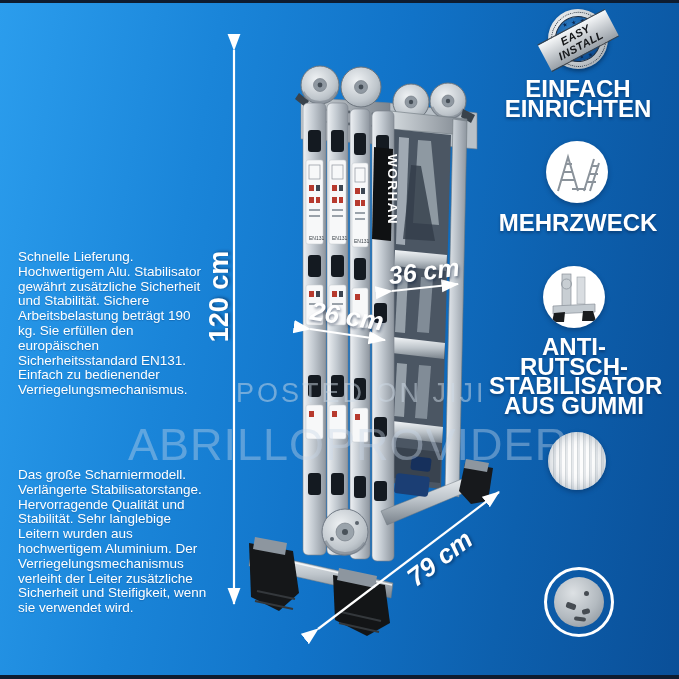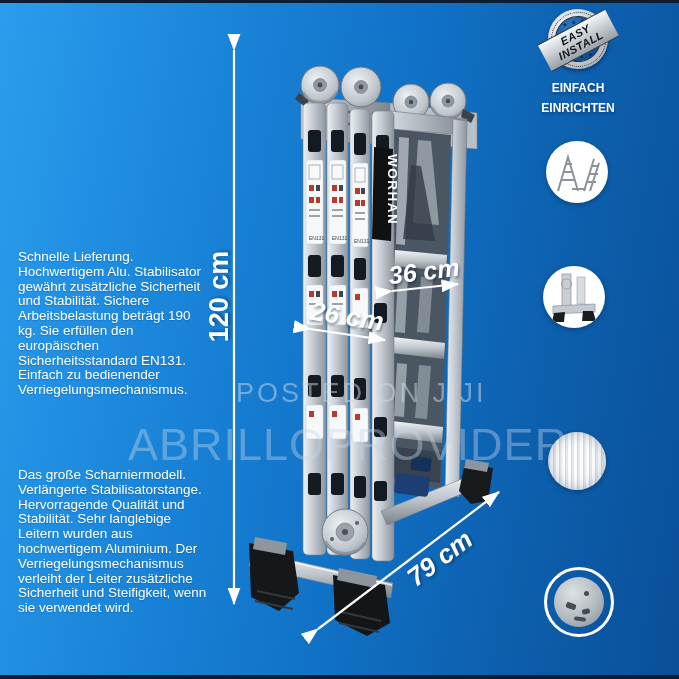--- a/index.html
+++ b/index.html
@@ -25,21 +25,21 @@
   .dim.d36{left:374px;top:257px;width:100px;font-size:25px;transform:rotate(-7deg);}
   .dim.b79{left:385px;top:543px;width:110px;font-size:26px;transform:rotate(-37deg);}
 
   
   .wm{position:absolute;pointer-events:none;}
   .wm.posted{left:236px;top:378px;font-size:27px;letter-spacing:3px;color:rgba(205,218,230,.50);}
   .wm.provider{left:128px;top:419px;font-size:45px;letter-spacing:1px;color:rgba(200,215,232,.40);}
 
   
   .flabel{position:absolute;color:#fff;font-weight:bold;text-align:center;white-space:pre-line;
-    font-size:12px;line-height:19.5px;text-shadow:0 2px 3px rgba(0,20,50,.4);}
+    font-size:24px;line-height:19.5px;text-shadow:0 2px 3px rgba(0,20,50,.4);}
   .circle-icon{position:absolute;border-radius:50%;background:#fff;
     box-shadow:0 2px 5px rgba(0,20,50,.35);overflow:hidden;
     display:flex;align-items:center;justify-content:center;}
   .circle-icon.ribbed{background:repeating-linear-gradient(90deg,#e6e9ec 0 2px,#fdfdfd 2px 5px,#d3d8db 5px 6px);}
   .circle-icon.ribbed::after{content:"";position:absolute;inset:0;border-radius:50%;
     box-shadow:inset 0 0 14px rgba(90,110,130,.45);}
   .hinge-outer{position:absolute;border-radius:50%;border:3px solid #fff;
     display:flex;align-items:center;justify-content:center;}
   .hinge-disc{width:50px;height:50px;border-radius:50%;
     background:radial-gradient(circle at 38% 32%,#dde1e4,#b3bac0 55%,#8d959d 90%);position:relative;}
@@ -323,31 +323,35 @@
 
   <div class="circle-icon" style="left:546px;top:141px;width:62px;height:62px;">
     <svg width="46" height="42" viewBox="0 0 46 42" stroke="#8b939b" stroke-width="2" fill="none">
       <path d="M4,40 L14,6 L24,40"></path>
       <path d="M8,29 h12 M10,21 h9 M12,13 h6"></path>
       <path d="M30,40 L40,8 M36,40 L45,12"></path>
       <path d="M33,31 h9 M35,23 h9 M37,15 h8"></path>
       <path d="M18,38 h14"></path>
     </svg>
   </div>
+  <div class="flabel" style="left:497px;top:213px;width:162px;">MEHRZWECK</div>
 
   <div class="circle-icon" style="left:543px;top:266px;width:62px;height:62px;">
     <svg width="48" height="50" viewBox="0 0 48 50">
       <rect x="12" y="2" width="9" height="33" fill="#c8ced3" stroke="#8a9199" stroke-width=".7"></rect>
       <rect x="27" y="5" width="8" height="27" fill="#d9dde1" stroke="#9aa1a8" stroke-width=".6"></rect>
       <circle cx="16.5" cy="12" r="5" fill="none" stroke="#9aa1a8"></circle>
       <polygon points="3,34 45,32 45,40 3,42" fill="#c3cad0" stroke="#8a9199" stroke-width=".7"></polygon>
       <polygon points="4,41 15,40 14,50 2,50" fill="#1a1c1e"></polygon>
       <polygon points="33,39 43,39 46,49 32,49" fill="#1a1c1e"></polygon>
     </svg>
   </div>
+  <div class="flabel" style="left:489px;top:337px;width:170px;">ANTI-RUTSCH-
+STABILISATOR
+AUS GUMMI</div>
 
   <div class="circle-icon ribbed" style="left:548px;top:432px;width:58px;height:58px;"></div>
 
   <div class="hinge-outer" style="left:544px;top:567px;width:64px;height:64px;">
     <div class="hinge-disc">
       <i style="left:12px;top:26px;width:10px;height:6px;transform:rotate(20deg);"></i>
       <i style="left:28px;top:32px;width:8px;height:5px;transform:rotate(-15deg);"></i>
       <i style="left:30px;top:14px;width:5px;height:5px;border-radius:50%;"></i>
       <i style="left:20px;top:40px;width:12px;height:4px;transform:rotate(8deg);"></i>
     </div>

